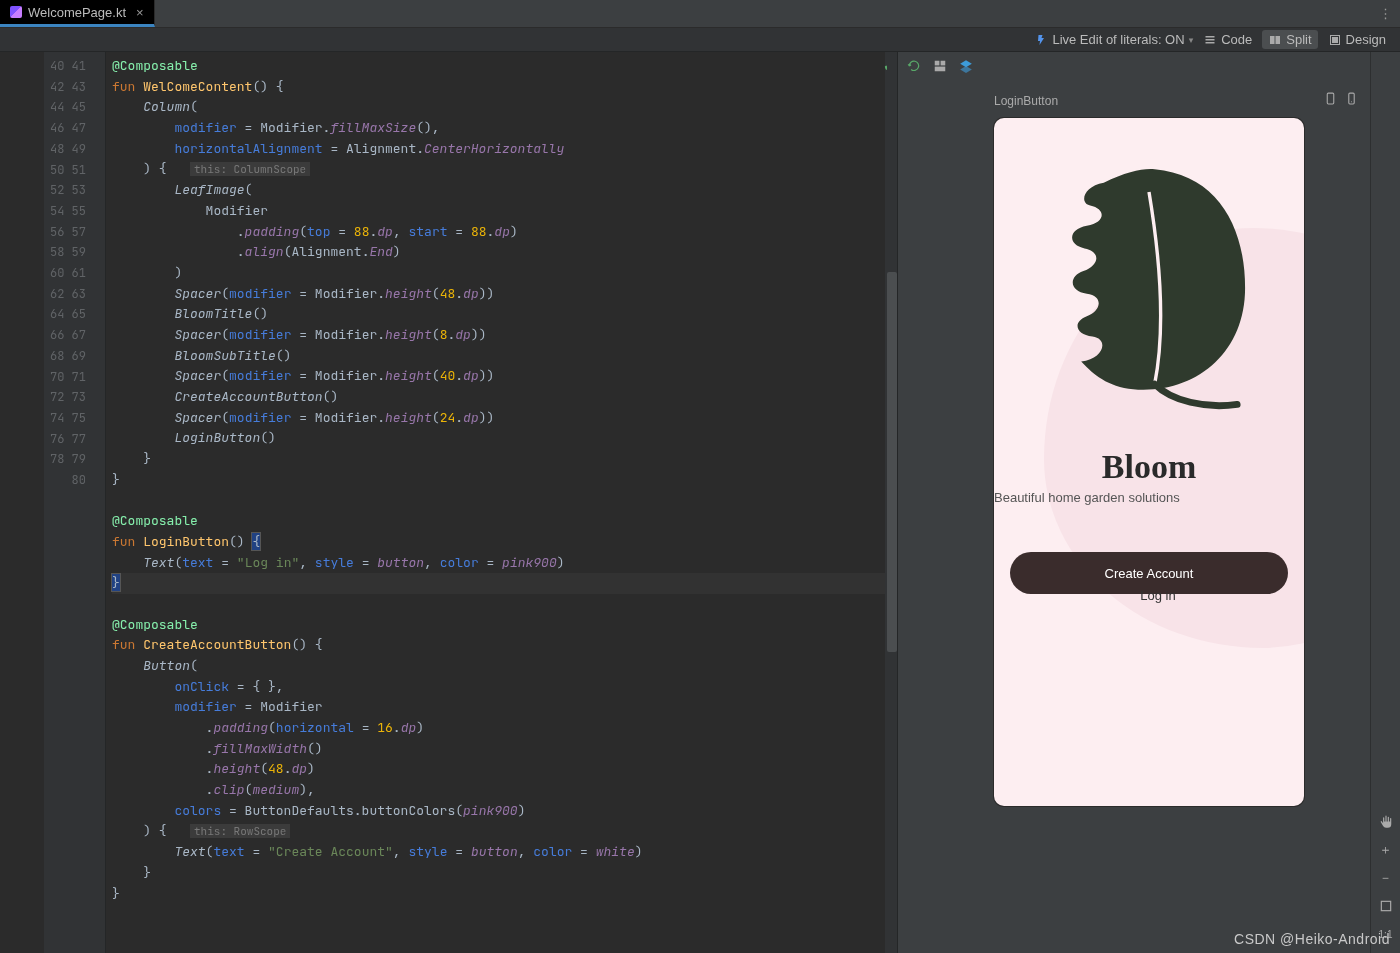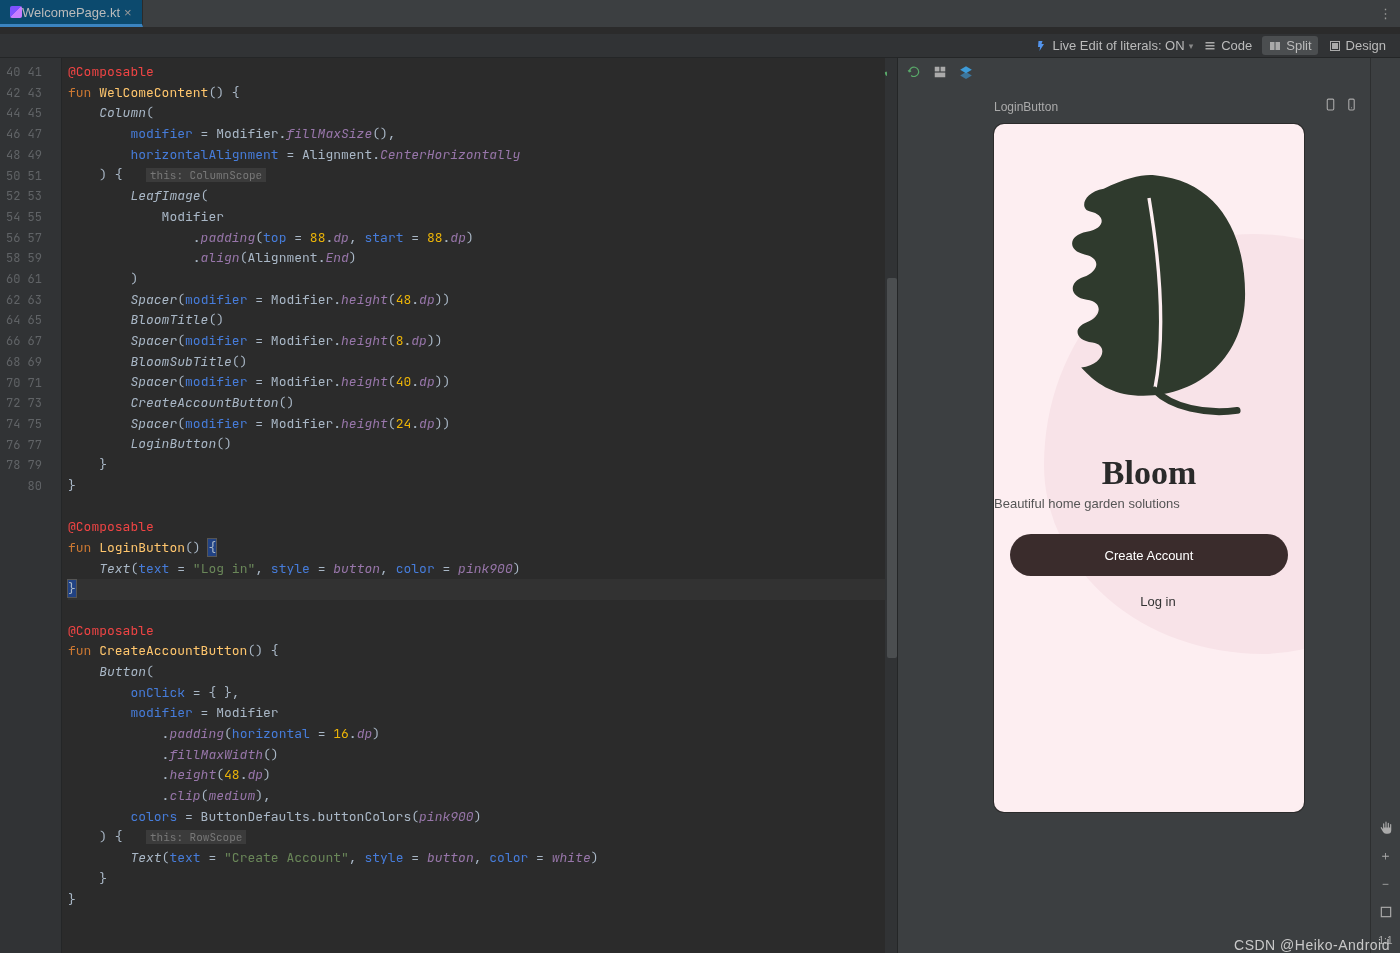--- a/index.html
+++ b/index.html
@@ -1,42 +1,42 @@
 <!DOCTYPE html>
 <html><head>
 <meta charset="utf-8">
 <style>
   * { box-sizing: border-box; margin: 0; padding: 0; }
   html, body { width: 1400px; height: 953px; font-family: "Segoe UI", Arial, sans-serif; overflow: hidden; }
   body { background: #2b2b2b; color: #a9b7c6; font-size: 13px; }
 
   
   .tabbar { height: 28px; background: #3c3f41; display: flex; align-items: stretch; border-bottom: 1px solid #2b2b2b; position: relative; }
-  .tab { display: flex; align-items: center; padding: 0 10px; background: #0c4a6e; color: #bbb; border-right: 1px solid #2b2b2b; border-bottom: 3px solid #3b84c0; position: relative; }
+  .tab { display: flex; align-items: center; padding: 0 10px; background: #000000; color: #bbb; gap: 6px; border-right: 1px solid #2b2b2b; border-bottom: 3px solid #3b84c0; position: relative; }
   .tab .k-icon { width: 12px; height: 12px; background: linear-gradient(135deg,#7f52ff 50%, #c77dff 50%); border-radius: 2px; }
   .tab .close { color: #999; font-size: 13px; margin-left: 4px; }
   .tab-overflow { margin-left: auto; color: #999; padding: 0 8px; display:flex; align-items:center; }
 
   
-  .toolbelt { height: 24px; background: #313335; display: flex; align-items: center; justify-content: flex-end; padding: 0 8px; gap: 4px; border-bottom: 1px solid #242627; margin-top: 6px; }
+  .toolbelt { height: 24px; background: #313335; display: flex; align-items: center; justify-content: flex-end; padding: 0 8px; gap: 4px; border-bottom: 1px solid #242627; }
   .toolbelt .chip { display: flex; align-items: center; gap: 4px; padding: 2px 6px; color: #bbb; border-radius: 3px; }
   .toolbelt .chip.active { background: #4b4e50; }
   .toolbelt .live { color: #bbb; display:flex; align-items:center; gap:4px; }
   .toolbelt .chev { font-size: 9px; color:#888; }
   .toolbelt .icon { width:14px; height:14px; display:inline-flex; align-items:center; justify-content:center; }
 
   
   .split { display: flex; height: calc(953px - 28px - 24px); }
   .editor-wrap { width: 898px; display: flex; background: #2b2b2b; position: relative; border-right: 1px solid #242627;}
-  .gutter { width: 48px; background: #313335; color: #606366; text-align: right; padding: 4px 6px 4px 0; font-family: "JetBrains Mono","Consolas",monospace; font-size: 12px; line-height: 20.7px; user-select:none; }
+  .gutter { width: 48px; background: #313335; color: #606366; text-align: right; padding: 4px 6px 4px 0; font-family: "JetBrains Mono","Consolas",monospace; font-size: 12px; line-height: 20.7px; user-select:none;margin-left:44px; }
   .fold-strip { width: 14px; background: #313335; border-right: 1px solid #242627; position:relative; }
   .code { flex: 1; padding: 4px 0 4px 6px; font-family: "JetBrains Mono","Consolas",monospace; font-size: 13px; line-height: 20.7px; white-space: pre; overflow: hidden; position: relative;}
   .code .ln { display:block; height:20.7px; }
   .hl-line { background: #323232; }
-  .c-anno { color: #ef4444; }
+  .c-anno { color: #86efac; }
   .c-kw   { color: #cc7832; }
   .c-fn   { color: #ffc66d; }
   .c-id   { color: #a9b7c6; }
   .c-param{ color: #467cda; }
   .c-prop { color: #9876aa; font-style: italic; }
   .c-ital { font-style: italic; color:#a9b7c6; }
   .c-num  { color: #eab308; }
   .c-str  { color: #6a8759; }
   .c-hint { background:#3b3b3b; color:#787878; padding:0 4px; border-radius:0; font-style:normal; font-size:11px;}
   .caret-box { outline:1px solid #555; background:#214283; }
@@ -53,21 +53,21 @@
   .preview-toolbar .tb-icon { width:16px; height:16px; display:inline-flex; align-items:center; justify-content:center; }
   .preview-toolbar .spacer { flex:1; }
   .preview-canvas { flex:1; display:flex; align-items:flex-start; justify-content:center; padding-top: 10px; position:relative;}
   .phone-label { position:absolute; top: 14px; left: 50%; transform:translateX(-155px); color:#aaa; font-size:12px;}
   .phone-tools { position:absolute; top:12px; right:42px; display:flex; gap:8px; color:#aaa; }
   .device { width: 310px; height: 688px; background:#fdeef1; border-radius:10px; box-shadow: 0 0 0 1px #2b2b2b; overflow:hidden; position:relative; margin-top:28px;}
   .blob { position:absolute; width:420px; height:420px; background:#f8e3e8; border-radius:50% 50% 48% 52% / 55% 45% 55% 45%; right:-160px; top:110px;}
   .leaf-wrap { position:absolute; top:40px; left:50%; transform:translateX(-50%);}
   .bloom-title { position:absolute; top:330px; width:100%; text-align:center; font-family: Georgia, serif; font-size:34px; color:#2a2a2a; font-weight:600;}
   .bloom-sub { position:absolute; top:372px; width:100%; text-align:left; color:#555; font-size:13px;}
-  .create-btn { position:absolute; top:410px; left:16px; right:16px; height:42px; background:#3a2c2c; color:#fff; border-radius:22px; display:flex; align-items:center; justify-content:center; font-size:13px;}
+  .create-btn { position:absolute; top:434px; left:16px; right:16px; height:42px; background:#3a2c2c; color:#fff; border-radius:22px; display:flex; align-items:center; justify-content:center; font-size:13px;}
   .login-text { position:absolute; top:470px; width:100%; text-align:center; color:#333; font-size:13px;margin-left:9px;}
 
   .right-tools { position:absolute; right:0; top:0; bottom:0; width:30px; background:#3c3f41; display:flex; flex-direction:column; align-items:center; gap:8px; padding-top:8px; border-left:1px solid #2d2f30;}
   .right-tools .rt-bottom { margin-top:auto; display:flex; flex-direction:column; gap:6px; padding-bottom:8px; align-items:center;}
   .right-tools .rt-btn { width:22px; height:22px; display:flex; align-items:center; justify-content:center; color:#aaa; font-size:13px; border-radius:3px;}
 
   .watermark { position:absolute; right:10px; bottom:6px; color:#c9c9c9; font-size:14px; letter-spacing:0.5px;}
 
   svg { display:block; }
 </style>

